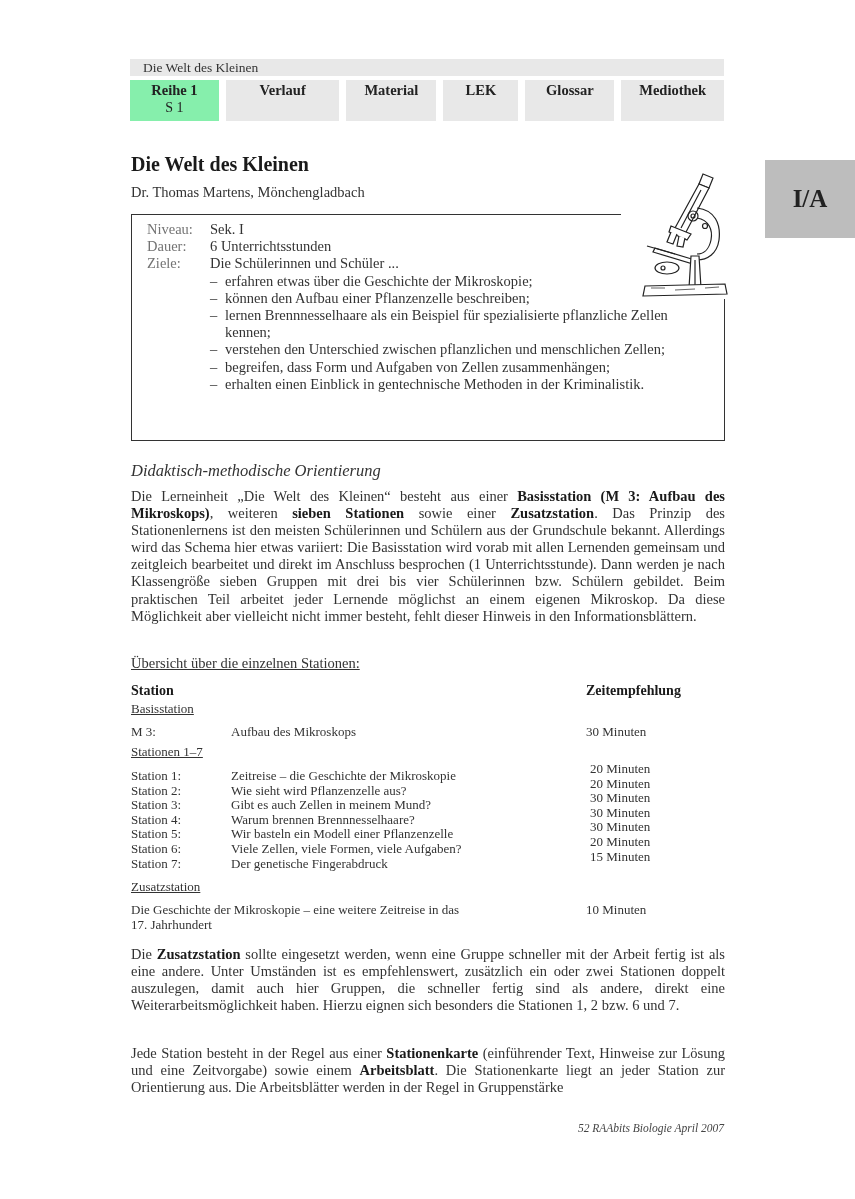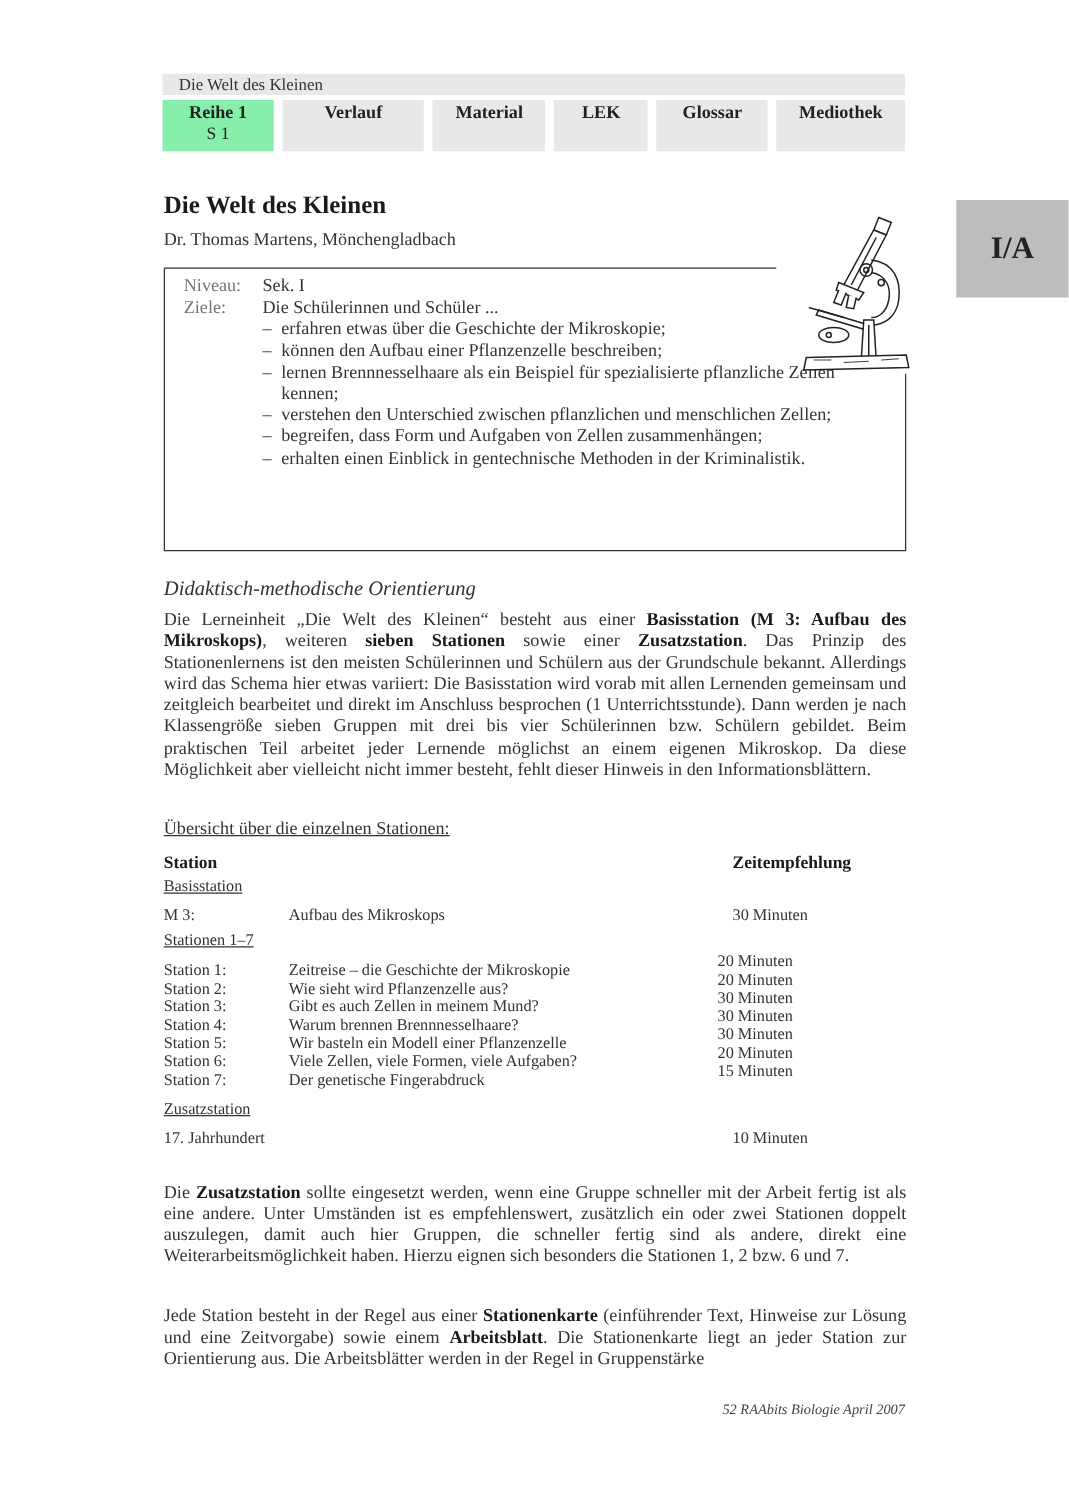--- a/index.html
+++ b/index.html
@@ -104,20 +104,24 @@
 
 <h1 class="title">Die Welt des Kleinen</h1>
 <div class="author">Dr. Thomas Martens, Mönchengladbach</div>
 
 <div class="info-box">
   <div class="cover"></div>
   <div class="info-content">
     <div class="info-row">
       <span class="info-label">Niveau:</span>
       <span>Sek. I</span>
+    </div>
+    <div class="info-row">
+      <span class="info-label">Dauer:</span>
+      <span>6 Unterrichtsstunden</span>
     </div>
     <div class="info-row">
       <span class="info-label">Ziele:</span>
       <span>Die Schülerinnen und Schüler ...</span>
     </div>
     <ul class="goal-list">
       <li>erfahren etwas über die Geschichte der Mikroskopie;</li>
       <li>können den Aufbau einer Pflanzenzelle beschreiben;</li>
       <li style="padding-right:20px">lernen Brennnesselhaare als ein Beispiel für spezialisierte pflanzliche Zellen kennen;</li>
       <li style="padding-right:20px">verstehen den Unterschied zwischen pflanzlichen und menschlichen Zellen;</li>
@@ -188,32 +192,33 @@
   </div>
   <div class="st" style="left:231px; top:769px">
     <div>Zeitreise – die Geschichte der Mikroskopie</div>
     <div>Wie sieht wird Pflanzenzelle aus?</div>
     <div>Gibt es auch Zellen in meinem Mund?</div>
     <div>Warum brennen Brennnesselhaare?</div>
     <div>Wir basteln ein Modell einer Pflanzenzelle</div>
     <div>Viele Zellen, viele Formen, viele Aufgaben?</div>
     <div>Der genetische Fingerabdruck</div>
   </div>
-  <div class="st" style="left:574px; top:762px">
+  <div class="st" style="left:590px; top:762px">
     <div>20 Minuten</div>
     <div>20 Minuten</div>
     <div>30 Minuten</div>
     <div>30 Minuten</div>
     <div>30 Minuten</div>
     <div>20 Minuten</div>
     <div>15 Minuten</div>
   </div>
 
   <div class="st st-group" style="left:131px; top:880px">Zusatzstation</div>
   <div class="st" style="left:131px; top:903px">
+    <div>Die Geschichte der Mikroskopie – eine weitere Zeitreise in das</div>
     <div>17. Jahrhundert</div>
   </div>
   <div class="st" style="left:586px; top:903px">10 Minuten</div>
 </div>
 
 <p class="para" style="top:946px"><span>Die </span><b>Zusatzstation</b><span> sollte eingesetzt werden, wenn eine Gruppe schneller mit der Arbeit fertig ist als eine andere. Unter Umständen ist es empfehlenswert, zusätzlich ein oder zwei Stationen doppelt auszulegen, damit auch hier Gruppen, die schneller fertig sind als andere, direkt eine Weiterarbeitsmöglichkeit haben. Hierzu eignen sich besonders die Stationen 1, 2 bzw. 6 und 7.</span></p>
 
 <p class="para" style="top:1045px"><span>Jede Station besteht in der Regel aus einer </span><b>Stationenkarte</b><span> (einführender Text, Hinweise zur Lösung und eine Zeitvorgabe) sowie einem </span><b>Arbeitsblatt</b><span>. Die Stationenkarte liegt an jeder Station zur Orientierung aus. Die Arbeitsblätter werden in der Regel in Gruppenstärke</span></p>
 
 <div class="footer">52 RAAbits Biologie April 2007</div>

